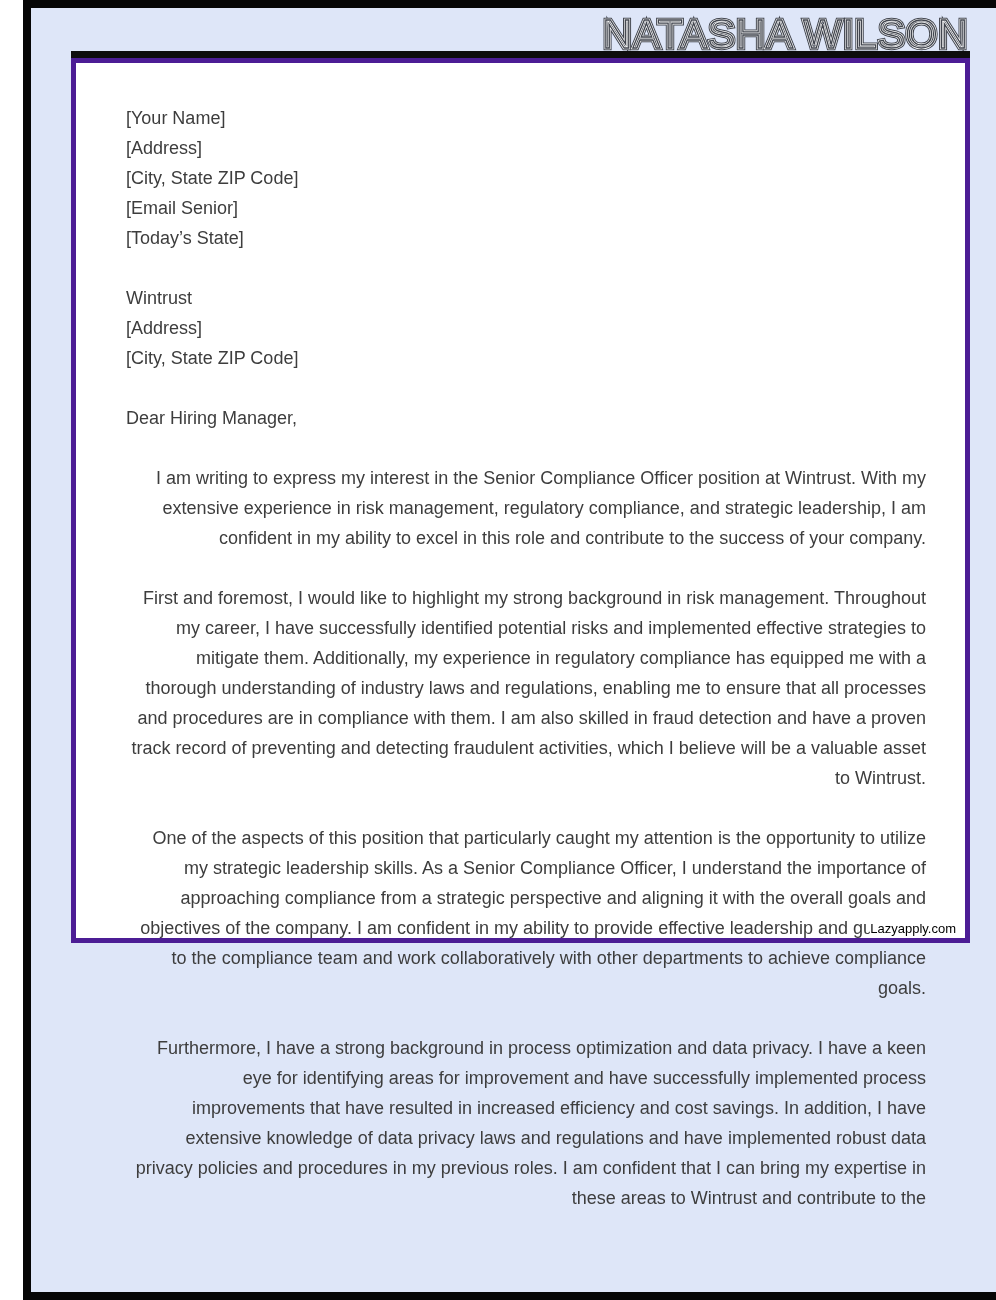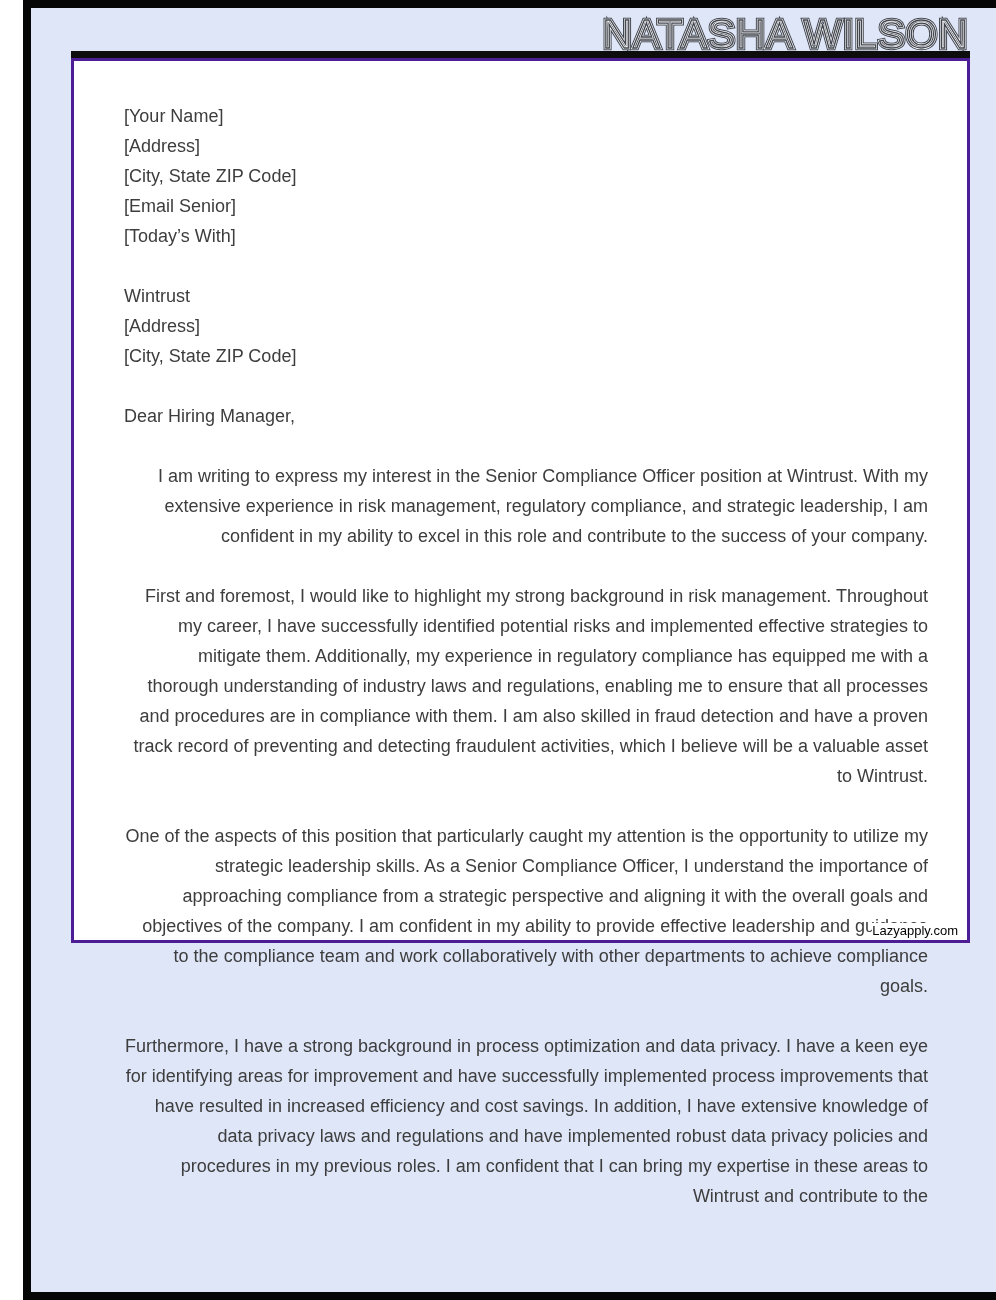--- a/index.html
+++ b/index.html
@@ -43,21 +43,21 @@
     background: #0d0d0d;
   }
 
   .document {
     position: absolute;
     left: 40px;
     top: 50px;
     width: 899px;
     height: 885px;
     background: #ffffff;
-    border: 3px solid #4c1d95;
+    border: 5px solid #4c1d95;
     
   }
 
   .letter {
     padding: 40px 39px 0 50px;
     font-size: 18px;
     line-height: 30px;
     color: #3d3d3d;
   }
 
@@ -90,21 +90,21 @@
   <div class="topbar"></div>
 
   <div class="document">
     <div class="letter">
 
       <div class="block">
         <div class="line">[Your Name]</div>
         <div class="line">[Address]</div>
         <div class="line">[City, State ZIP Code]</div>
         <div class="line">[Email Senior]</div>
-        <div class="line">[Today’s With]</div>
+        <div class="line">[Today’s State]</div>
       </div>
 
       <div class="block">
         <div class="line">Wintrust</div>
         <div class="line">[Address]</div>
         <div class="line">[City, State ZIP Code]</div>
       </div>
 
       <div class="block line">Dear Hiring Manager,</div>
 

